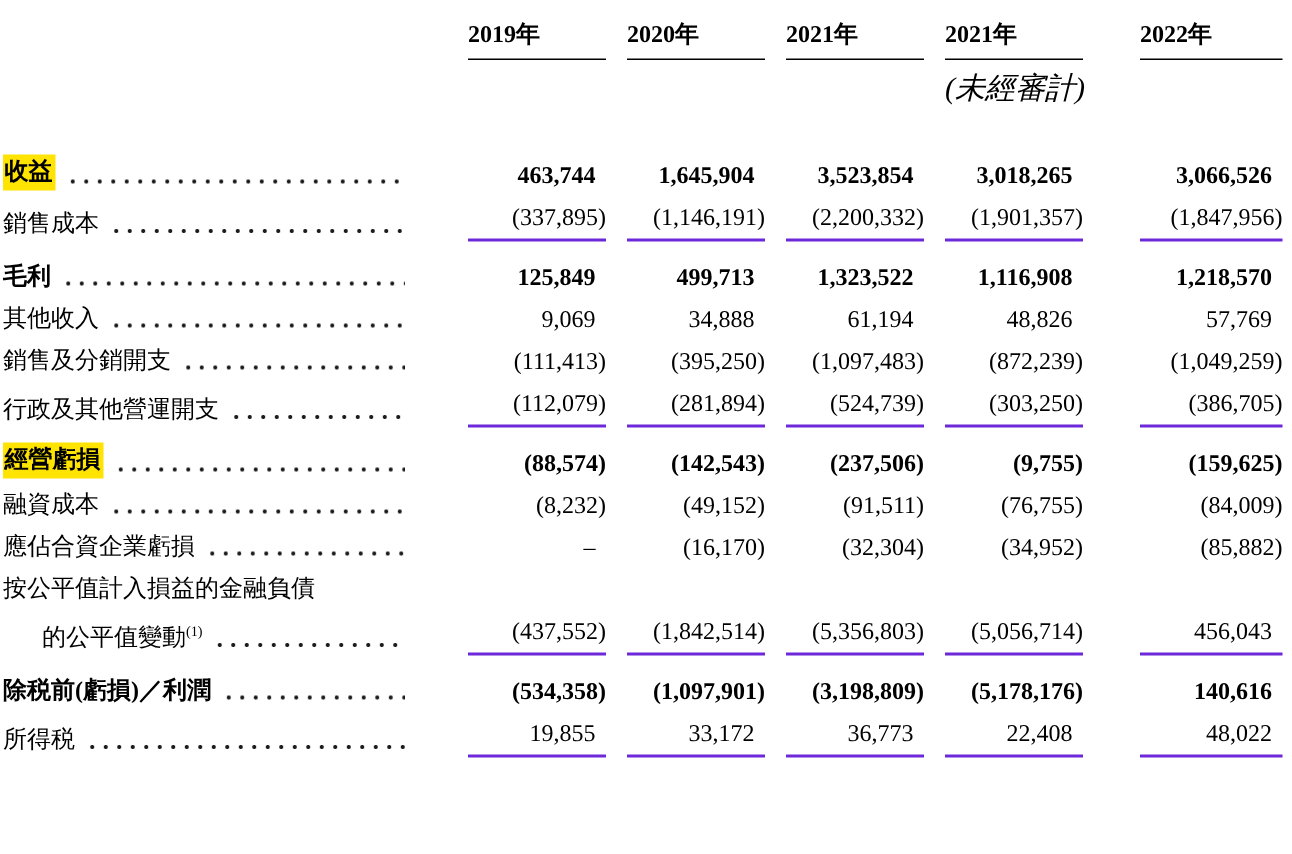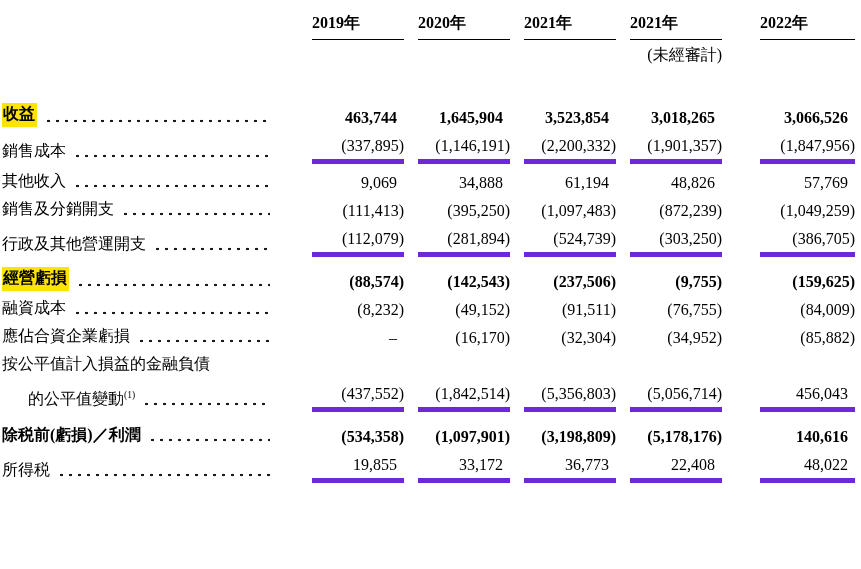--- a/index.html
+++ b/index.html
@@ -22,42 +22,42 @@
   tr.h2 td{height:32px;}
   tr.h3 td{height:32px;}
   tr.h4 td{height:28px;}
   tr.gaprow td{height:26px;}
   .yr,.unit{
     font-weight:bold;font-size:16px;
     border-bottom:1px solid #000;padding-bottom:5px;white-space:nowrap;
   }
   .unit{font-size:15.5px;letter-spacing:1px;}
   .unaud{
-    text-align:right;font-size:16px;
+    font-style:italic;text-align:left;font-size:20px;
     padding-top:5px;vertical-align:top;white-space:nowrap;
   }
 
   
   tr.r td{height:28px;font-size:16px;}
   tr.pad td{padding-top:6px;}
   td.label{font-size:16.5px;}
   td.label .cellflex{display:flex;align-items:baseline;}
   td.label .lbl{white-space:nowrap;}
   tr.b td{font-weight:bold;}
   .hl{background:#ffe402;padding:1px 2px 2px 1px;}
   .leader{
     flex:1;height:4px;align-self:flex-end;
     margin:0 30px 4px 7px;
     background-image:radial-gradient(circle,#1c1c1c 1.15px,transparent 1.55px);
     background-size:9px 4px;background-repeat:repeat-x;background-position:left bottom;
   }
   .indent{padding-left:26px;}
   td.num{text-align:right;white-space:nowrap;}
   td.num.no-paren{padding-right:7px;}
-  tr.rule td.num{border-bottom:5px solid #6d28d9;padding-bottom:4px;}
+  tr.rule td.num{border-bottom:2px solid #6d28d9;padding-bottom:4px;}
   sup{font-size:9.5px;vertical-align:super;line-height:0;}
 </style>
 </head>
 <body>
 
 <table>
   <colgroup>
     <col style="width:298px">
       <col style="width:12px">
     <col style="width:92px">
@@ -126,20 +126,38 @@
         <td></td>
     <td class="num">(1,146,191)</td>
         <td></td>
     <td class="num">(2,200,332)</td>
         <td></td>
     <td class="num">(1,901,357)</td>
         <td></td>
     <td class="num">(1,847,956)</td>
   </tr>
 
+  <tr class="r b pad">
+    <td class="label">
+          <div class="cellflex">
+            <span class="lbl">毛利</span>
+            <span class="leader"></span>
+          </div>
+        </td>
+        <td></td>
+    <td class="num no-paren">125,849</td>
+        <td></td>
+    <td class="num no-paren">499,713</td>
+        <td></td>
+    <td class="num no-paren">1,323,522</td>
+        <td></td>
+    <td class="num no-paren">1,116,908</td>
+        <td></td>
+    <td class="num no-paren">1,218,570</td>
+  </tr>
 
   <tr class="r">
     <td class="label">
           <div class="cellflex">
             <span class="lbl">其他收入</span>
             <span class="leader"></span>
           </div>
         </td>
         <td></td>
     <td class="num no-paren">9,069</td>

